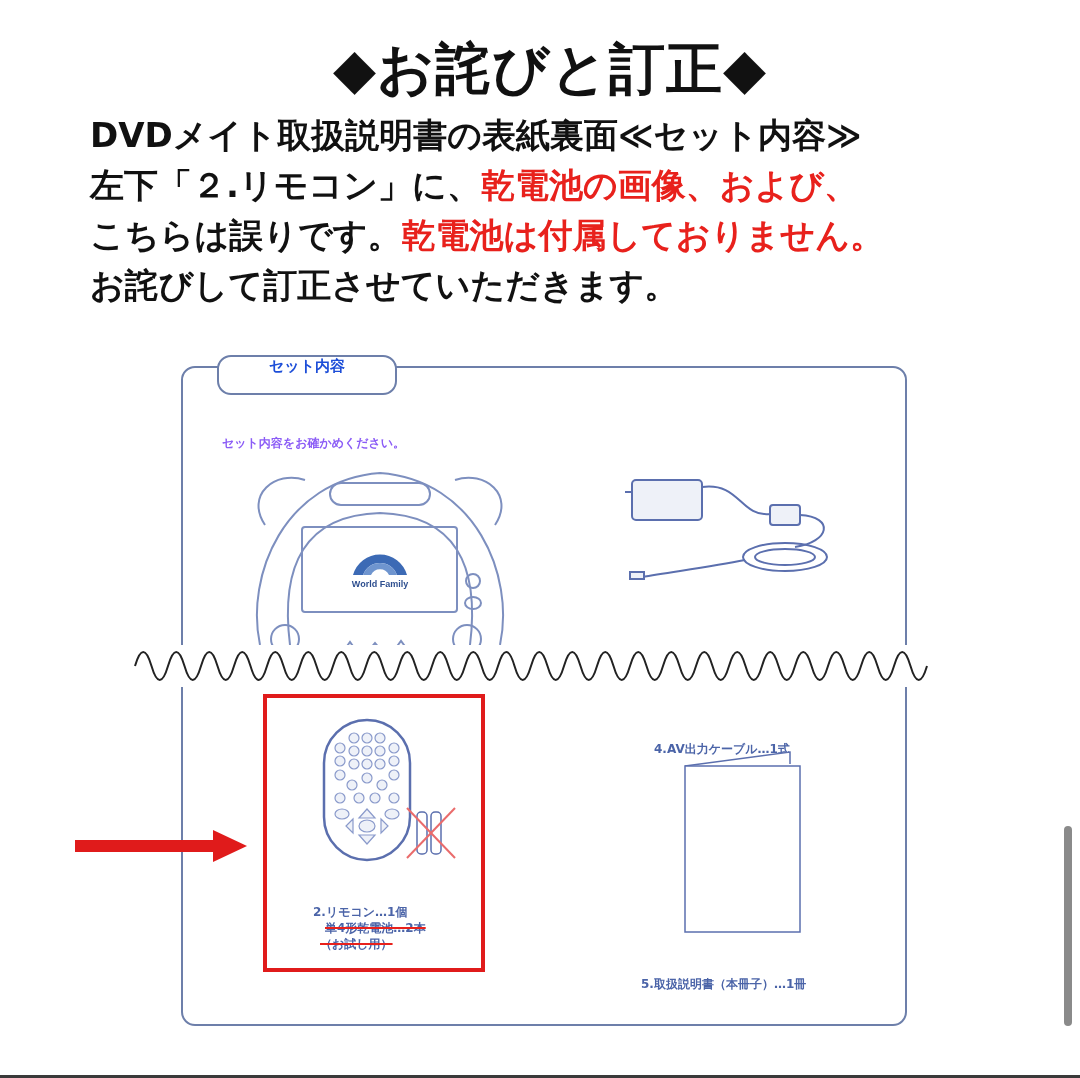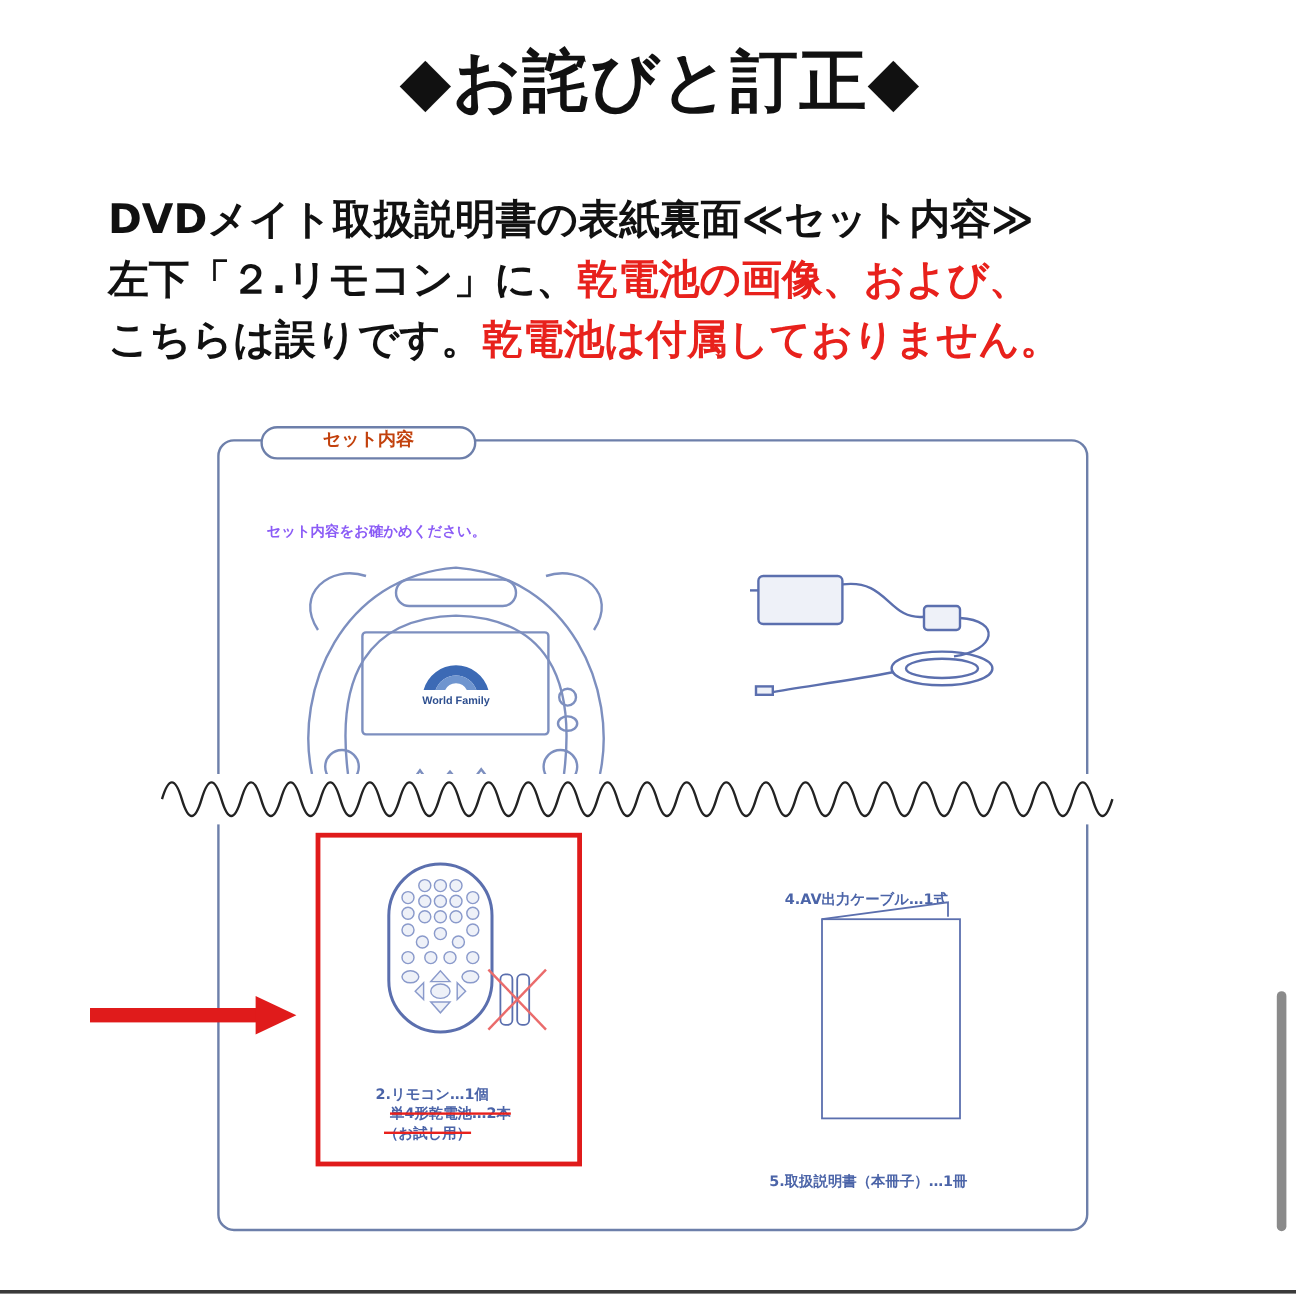--- a/index.html
+++ b/index.html
@@ -1,49 +1,50 @@
 <!DOCTYPE html>
 <html><head>
 <meta charset="utf-8">
 <style>
   html, body { margin: 0; padding: 0; background: #ffffff; }
   body { width: 1080px; height: 1078px; position: relative; overflow: hidden;
          font-family: "DejaVu Sans", "Liberation Sans", sans-serif; color: #111; }
   .title { position: absolute; left: 0; right: 0; top: 34px; text-align: center;
            font-size: 56px; font-weight: bold; letter-spacing: 1px; line-height: 70px; color: #111; padding-left: 20px; }
   .body-text { position: absolute; left: 90px; top: 110px; width: 900px;
-               font-size: 34px; font-weight: bold; line-height: 50px; color: #111; white-space: nowrap; margin-top: 48px; }
+               font-size: 34px; font-weight: bold; line-height: 50px; color: #111; white-space: nowrap; }
   .body-text .line { display: block; height: 50px; }
   .red { color: #e8211c; }
   .manual { position: absolute; left: 0; top: 0; width: 1080px; height: 1078px; }
   .set-frame { position: absolute; left: 181px; top: 366px; width: 726px; height: 660px;
                border: 2.5px solid #6d7faa; border-radius: 14px; box-sizing: border-box; }
-  .set-tab { position: absolute; left: 217px; top: 355px; width: 180px; height: 28px;
+  .set-tab { position: absolute; left: 217px; top: 355px; width: 180px; height: 40px;
              border: 2.5px solid #6d7faa; border-radius: 14px; background: #fff; box-sizing: border-box;
-             text-align: center; font-size: 15px; font-weight: bold; color: #c2410c; line-height: 19px; }
+             text-align: center; font-size: 15px; font-weight: bold; color: #1d4ed8; line-height: 19px; }
   .set-note { position: absolute; left: 222px; top: 388px; font-size: 12px; font-weight: bold; color: #8b5cf6; margin-top: 47px; }
   .caption { position: absolute; font-size: 12px; font-weight: bold; color: #4b64a8; white-space: nowrap; }
   .strike { text-decoration: line-through; text-decoration-color: #e8211c; text-decoration-thickness: 2px; }
   .highlight-box { position: absolute; left: 263px; top: 694px; width: 222px; height: 278px;
                    border: 4px solid #e01b1b; box-sizing: border-box; }
   .wave-cover { position: absolute; left: 130px; top: 645px; width: 820px; height: 42px; background: #fff; }
   svg { position: absolute; overflow: visible; }
   .scrollbar { position: absolute; left: 1064px; top: 826px; width: 8px; height: 200px;
                border-radius: 4px; background: #8a8a8a; }
   .bottom-bar { position: absolute; left: 0; top: 1075px; width: 1080px; height: 3px; background: #3a3a3a; }
 </style>
 </head>
 <body>
 
 <div class="title">◆お詫びと訂正◆</div>
 
 <div class="body-text">
   <span class="line"><span>DVDメイト取扱説明書の表紙裏面≪セット内容≫</span></span>
   <span class="line"><span>左下「２.リモコン」に、</span><span class="red">乾電池の画像、および、</span></span>
   <span class="line"><span>こちらは誤りです。</span><span class="red">乾電池は付属しておりません。</span></span>
+  <span class="line"><span>お詫びして訂正させていただきます。</span></span>
 </div>
 
 <div class="manual">
   <div class="set-frame"></div>
   <div class="set-tab">セット内容</div>
   <div class="set-note">セット内容をお確かめください。</div>
 
   <svg style="left:245px; top:455px;" width="270" height="200" viewBox="0 0 270 200">
     <g fill="none" stroke="#7d8fbf" stroke-width="2">
       <path d="M20 70 C 0 40, 30 15, 60 25"></path>

